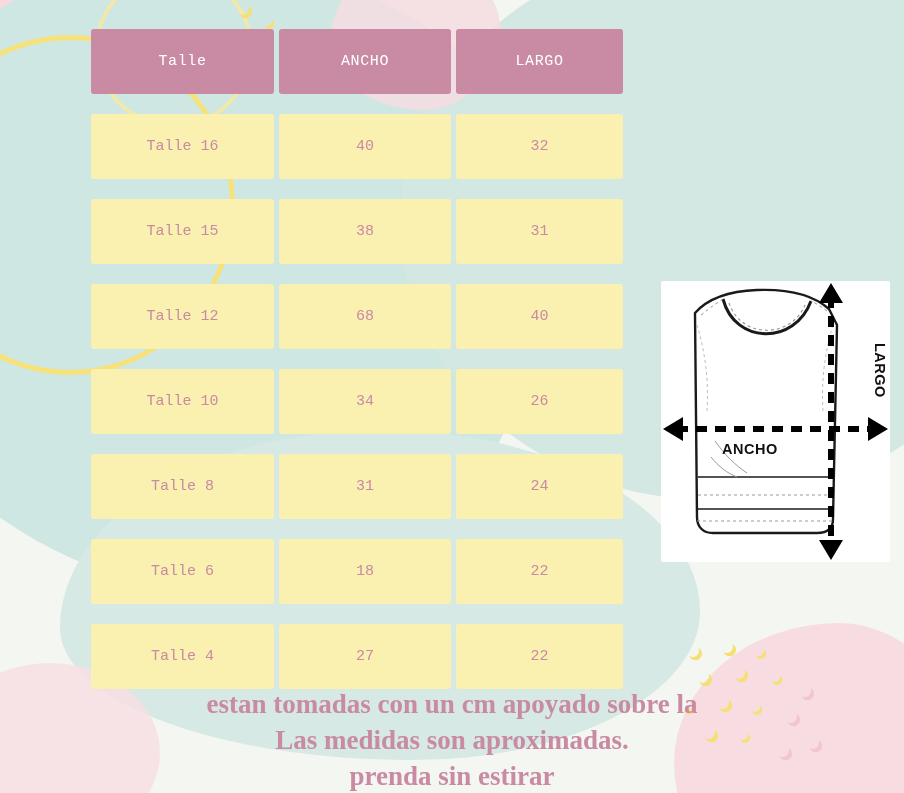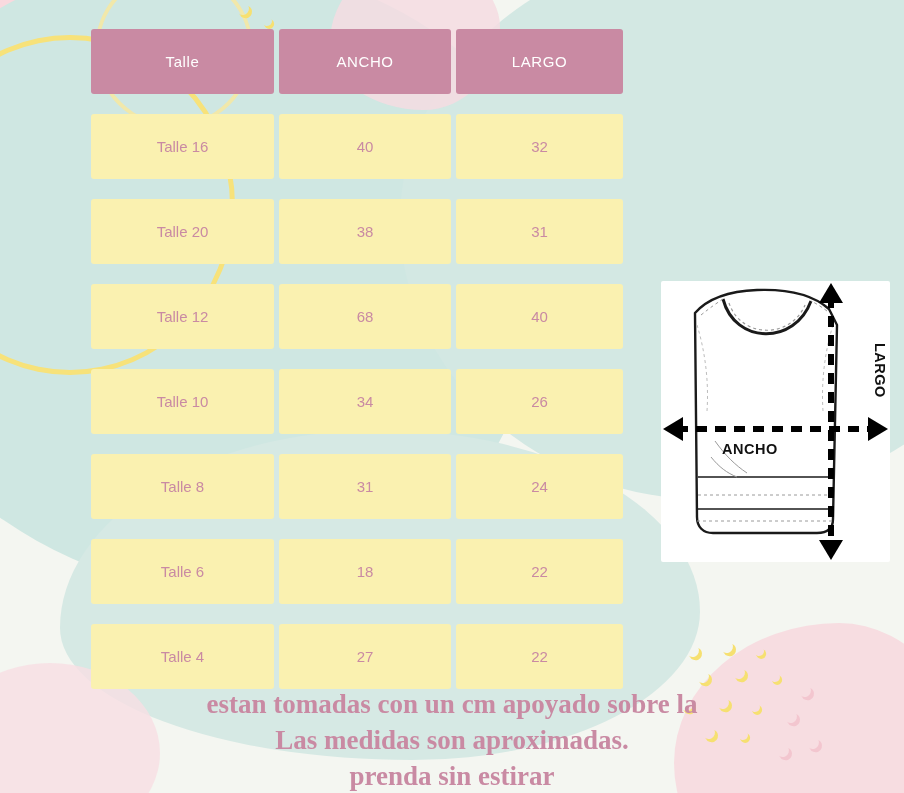--- a/index.html
+++ b/index.html
@@ -149,20 +149,21 @@
   }
   .t-cell {
     display: flex;
     align-items: center;
     justify-content: center;
     background: #faf1b0;
     color: #c98aa3;
     font-size: 15px;
     height: 65px;
     border-radius: 3px;
+    font-family: Liberation Mono, monospace;
   }
   .c-talle { width: 183px; }
   .c-ancho { width: 172px; }
   .c-largo { width: 167px; }
   .t-body .t-row { margin-bottom: 11px; margin-top: 20px; }
 
   
   .diagram {
     position: absolute;
     left: 661px;
@@ -254,21 +255,21 @@
       <div class="t-cell c-ancho">ANCHO</div>
       <div class="t-cell c-largo">LARGO</div>
     </div>
     <div class="t-body">
       <div class="t-row">
         <div class="t-cell c-talle">Talle 16</div>
         <div class="t-cell c-ancho">40</div>
         <div class="t-cell c-largo">32</div>
       </div>
       <div class="t-row">
-        <div class="t-cell c-talle">Talle 20</div>
+        <div class="t-cell c-talle">Talle 15</div>
         <div class="t-cell c-ancho">38</div>
         <div class="t-cell c-largo">31</div>
       </div>
       <div class="t-row">
         <div class="t-cell c-talle">Talle 12</div>
         <div class="t-cell c-ancho">68</div>
         <div class="t-cell c-largo">40</div>
       </div>
       <div class="t-row">
         <div class="t-cell c-talle">Talle 10</div>

